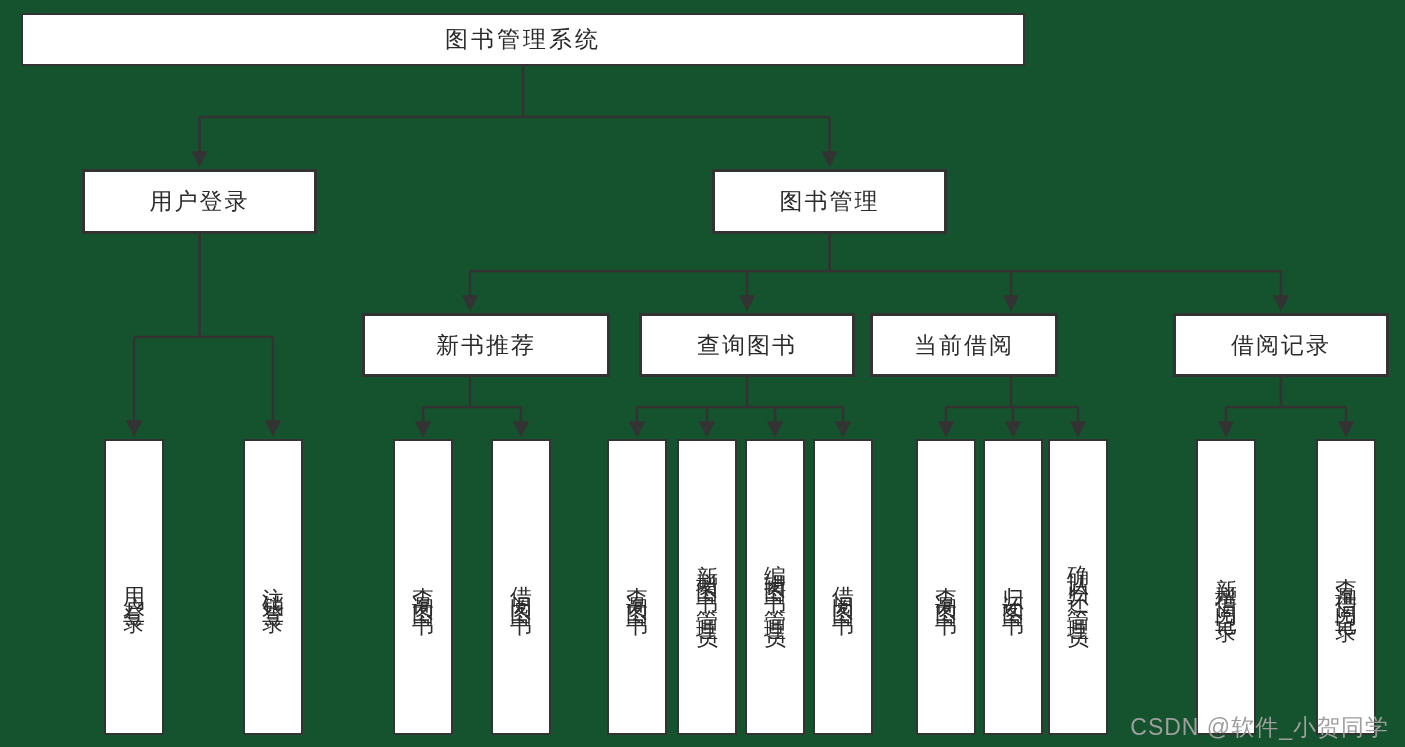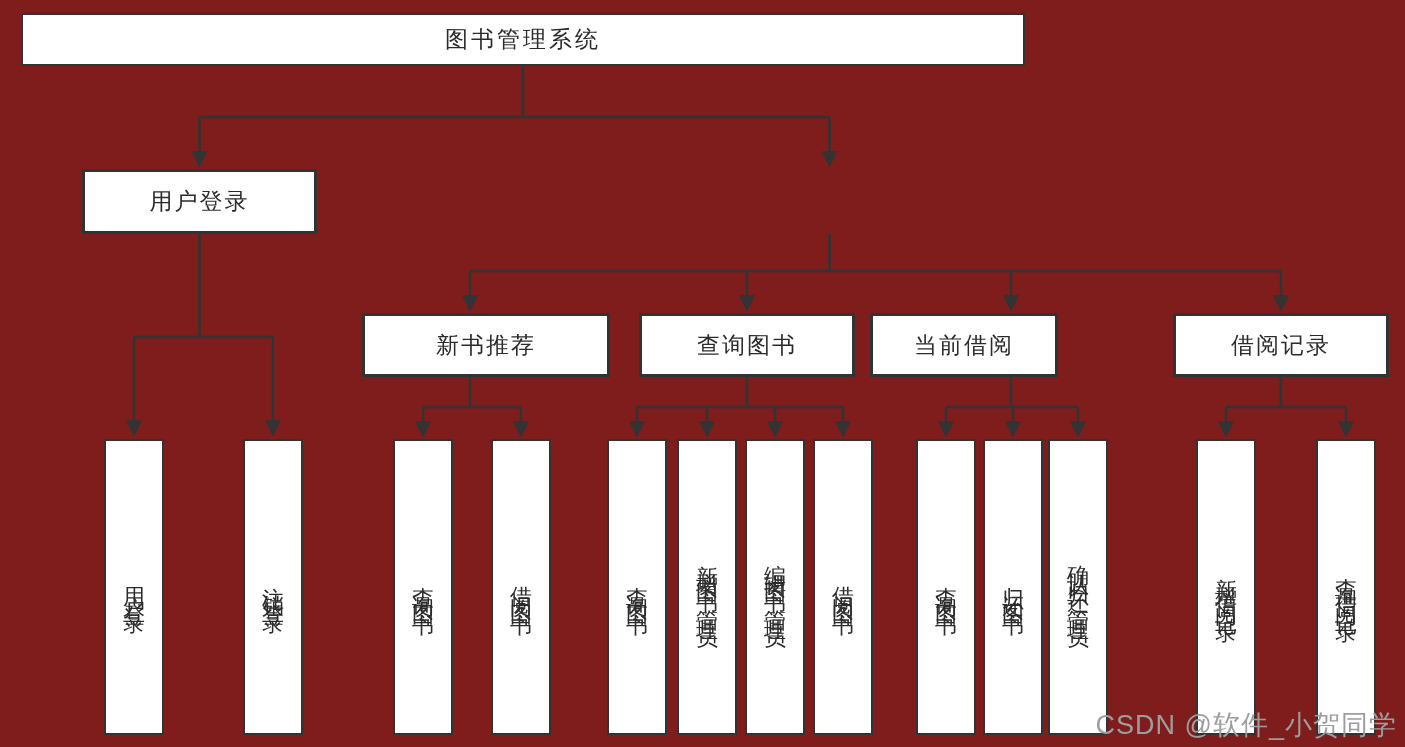--- a/index.html
+++ b/index.html
@@ -4,21 +4,21 @@
 <style>
   html, body {
     margin: 0;
     padding: 0;
     background: #ffffff;
   }
   .stage {
     position: relative;
     width: 1405px;
     height: 747px;
-    background: #7f1d1d;
+    background: #14532d;
     overflow: hidden;
     font-family: "Liberation Sans", sans-serif;
     color: #2b2b2b;
   }
   .connectors {
     position: absolute;
     left: 0;
     top: 0;
     width: 1405px;
     height: 747px;
@@ -49,23 +49,23 @@
   .leaf .vlabel {
     writing-mode: vertical-lr;
     text-orientation: mixed;
     font-size: 22px;
     letter-spacing: 9px;
     line-height: 1.1;
     white-space: nowrap;
   }
   .watermark {
     position: absolute;
-    right: 8px;
+    right: 16px;
     bottom: 4px;
-    font-size: 27px;
+    font-size: 23px;
     letter-spacing: 1px;
     color: #9e9e9e;
   }
 </style>
 </head>
 <body>
 
 <div class="stage">
 
   <svg class="connectors" viewBox="0 0 1405 747" xmlns="http://www.w3.org/2000/svg">
@@ -110,20 +110,23 @@
       <line x1="1346" y1="407" x2="1346" y2="435" marker-end="url(#ah)"></line>
     </g>
   </svg>
 
   <div class="node root" style="left:21px;top:13px;width:1004px;height:53px">
     <span>图书管理系统</span>
   </div>
 
   <div class="node mid" style="left:82px;top:169px;width:235px;height:65px">
     <span>用户登录</span>
+  </div>
+  <div class="node mid" style="left:712px;top:169px;width:235px;height:65px">
+    <span>图书管理</span>
   </div>
 
   <div class="node mid" style="left:362px;top:313px;width:248px;height:64px">
     <span>新书推荐</span>
   </div>
   <div class="node mid" style="left:639px;top:313px;width:216px;height:64px">
     <span>查询图书</span>
   </div>
   <div class="node mid" style="left:870px;top:313px;width:188px;height:64px">
     <span>当前借阅</span>

